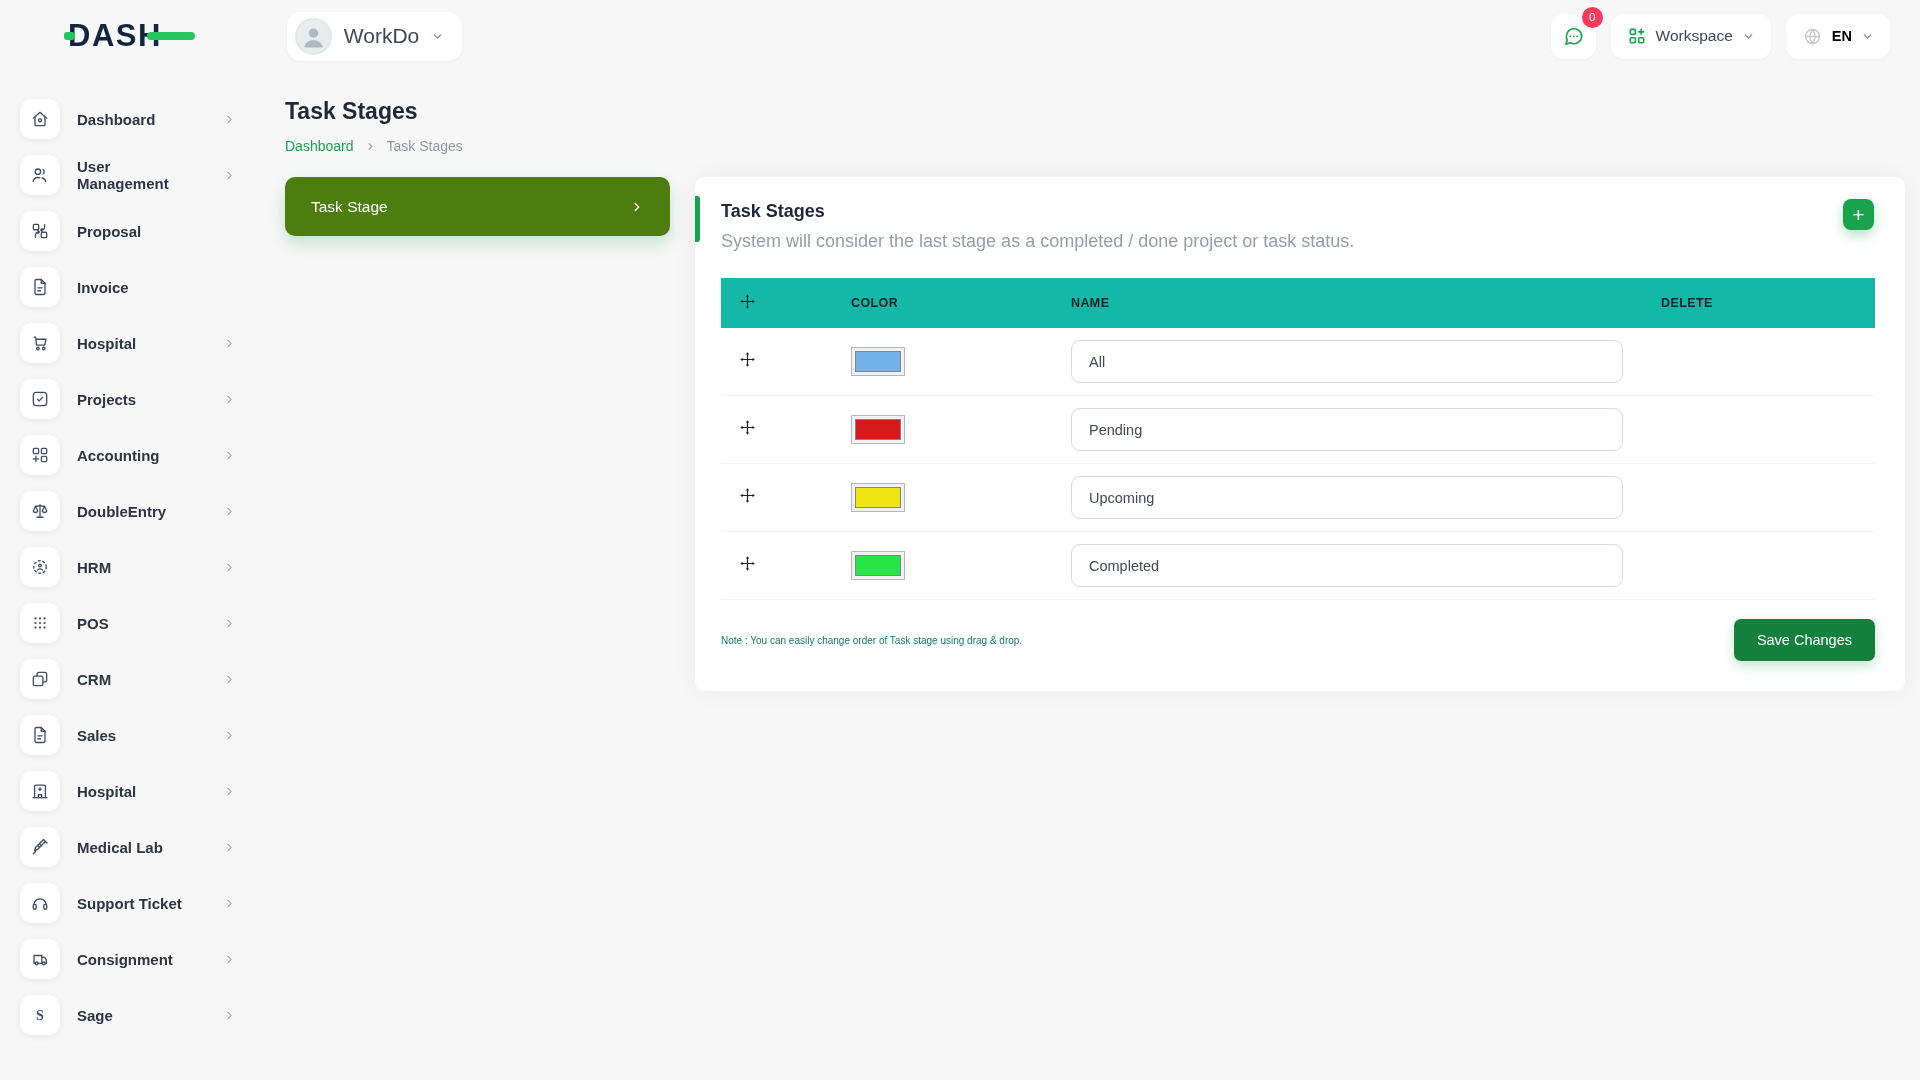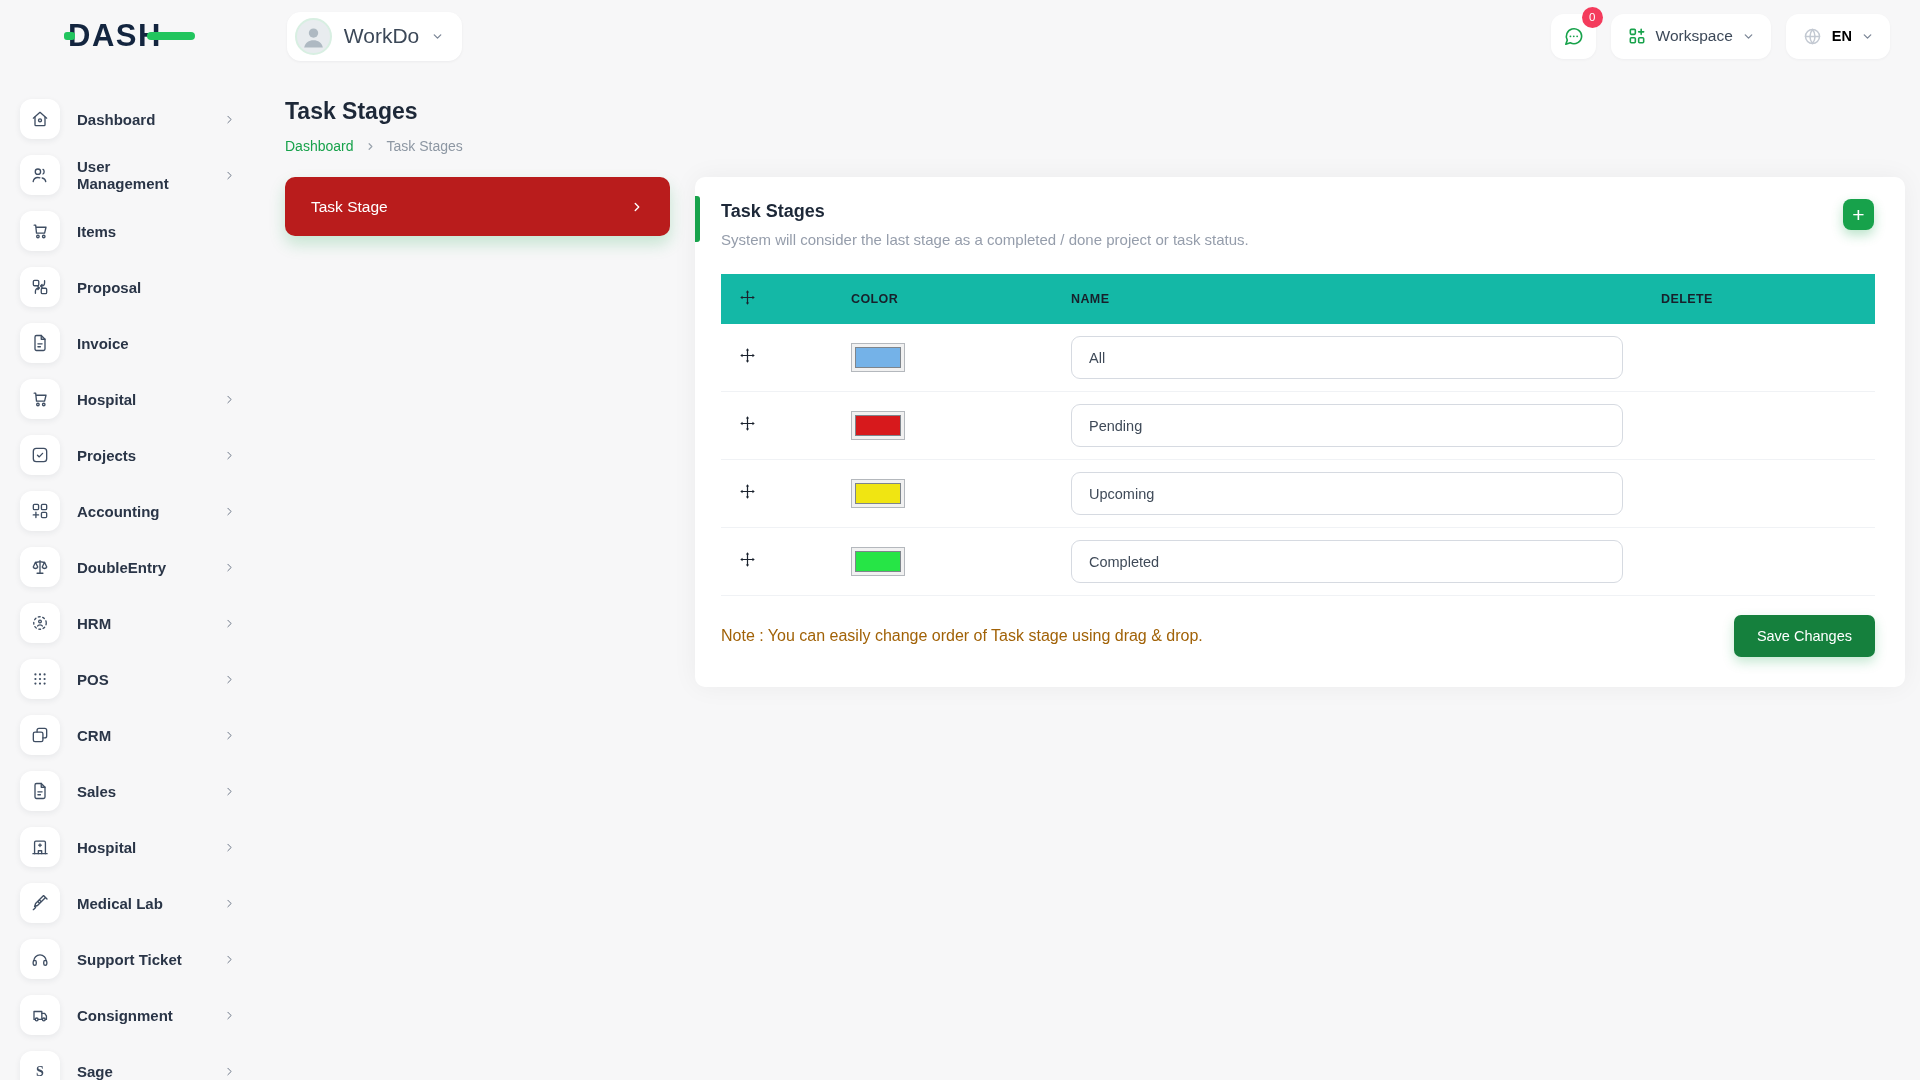--- a/index.html
+++ b/index.html
@@ -86,21 +86,21 @@
     font-size: 15.5px; cursor: pointer; box-shadow: 0 8px 16px rgba(23,162,75,.22);
   }
   .subnav-btn svg { width: 14px; height: 14px; }
 
   .card {
     flex: 1; background: #fff; border-radius: 10px; position: relative;
     box-shadow: 0 0 26px rgba(15,23,42,.05); padding: 24px 30px 30px 26px;
   }
   .card-accent { position: absolute; left: 0; top: 19px; width: 5px; height: 46px; border-radius: 0 3px 3px 0; }
   .card-title { font-size: 18px; font-weight: 700; color: #1d2838; }
-  .card-sub { font-size: 15px; color: #959dab; margin-top: 9px; }
+  .card-sub { font-size: 18px; color: #959dab; margin-top: 9px; }
   .add-btn {
     position: absolute; top: 22px; right: 31px; width: 31px; height: 31px;
     border-radius: 8px; color: #fff; border: none; cursor: pointer;
     font-size: 21px; line-height: 1; display: flex; align-items: center; justify-content: center;
     box-shadow: 0 5px 12px rgba(23,162,75,.3); font-family: inherit;
   }
 
   table.stage-table { width: 100%; margin-top: 26px; border-collapse: collapse; }
   .stage-table thead tr { background: #14b8a6; }
   .stage-table th {
@@ -121,21 +121,21 @@
   }
   .color-fill { width: 100%; height: 100%; border: 1px solid #7e858c; }
 
   .name-input {
     width: 552px; height: 43px; border: 1px solid #d6dae1; border-radius: 9px;
     padding: 0 17px; font-size: 14.5px; color: #3f4a58; background: #fff;
     outline: none; font-family: inherit;
   }
 
   .table-footer { display: flex; justify-content: space-between; align-items: center; margin-top: 19px; }
-  .note { font-size: 16px; color: #a16207; }
+  .note { font-size: 10px; color: #0f766e; }
   .save-btn {
     border: none; border-radius: 7px; color: #fff; padding: 13px 23px;
     font-size: 14.5px; font-weight: 500; cursor: pointer; font-family: inherit;
     box-shadow: 0 5px 12px rgba(23,162,75,.25);
   }
 </style>
 </head>
 <body>
 
 <header class="topbar">
@@ -238,30 +238,20 @@
         <span class="side-label">User Management</span>
         <span class="side-chev">
           <svg viewBox="0 0 24 24" fill="none" stroke="currentColor" stroke-width="1.6" stroke-linecap="round" stroke-linejoin="round">
             <path d="m9 6 6 6-6 6"></path>
           </svg>
         </span>
       </div>
       <div class="side-item">
         <span class="side-ico">
           <svg viewBox="0 0 24 24" fill="none" stroke="currentColor" stroke-width="1.6" stroke-linecap="round" stroke-linejoin="round">
-            <circle cx="9.5" cy="18.6" r="1.5"></circle>
-            <circle cx="16.5" cy="18.6" r="1.5"></circle>
-            <path d="M5 5h1.8l1 9.5h9.7l1.7-7H7.2"></path>
-          </svg>
-        </span>
-        <span class="side-label">Items</span>
-      </div>
-      <div class="side-item">
-        <span class="side-ico">
-          <svg viewBox="0 0 24 24" fill="none" stroke="currentColor" stroke-width="1.6" stroke-linecap="round" stroke-linejoin="round">
             <rect x="4" y="4" width="6.5" height="6.5" rx="1.5"></rect>
             <rect x="13.5" y="13.5" width="6.5" height="6.5" rx="1.5"></rect>
             <path d="M17.5 4.5v2.3a4 4 0 0 1-4 4h-.8m0 0 1.8-1.8m-1.8 1.8 1.8 1.8"></path>
             <path d="M6.5 19.5v-2.3a4 4 0 0 1 4-4h.8m0 0-1.8-1.8m1.8 1.8-1.8 1.8"></path>
           </svg>
         </span>
         <span class="side-label">Proposal</span>
       </div>
       <div class="side-item">
         <span class="side-ico">
@@ -487,21 +477,21 @@
       <svg viewBox="0 0 24 24" fill="none" stroke="#9aa3ad" stroke-width="2.6" stroke-linecap="round" stroke-linejoin="round">
           <path d="m9 6 6 6-6 6"></path>
         </svg>
     </span>
     <span class="bc-current">Task Stages</span>
   </div>
 
   <div class="content-row">
 
     <div class="subnav">
-      <div class="subnav-btn" style="background:#b91c1c">
+      <div class="subnav-btn" style="background:#4d7c0f">
         <span>Task Stage</span>
         <span>
           <svg viewBox="0 0 24 24" fill="none" stroke="#ffffff" stroke-width="2.4" stroke-linecap="round" stroke-linejoin="round">
               <path d="m9 6 6 6-6 6"></path>
             </svg>
         </span>
       </div>
     </div>
 
     <section class="card">

